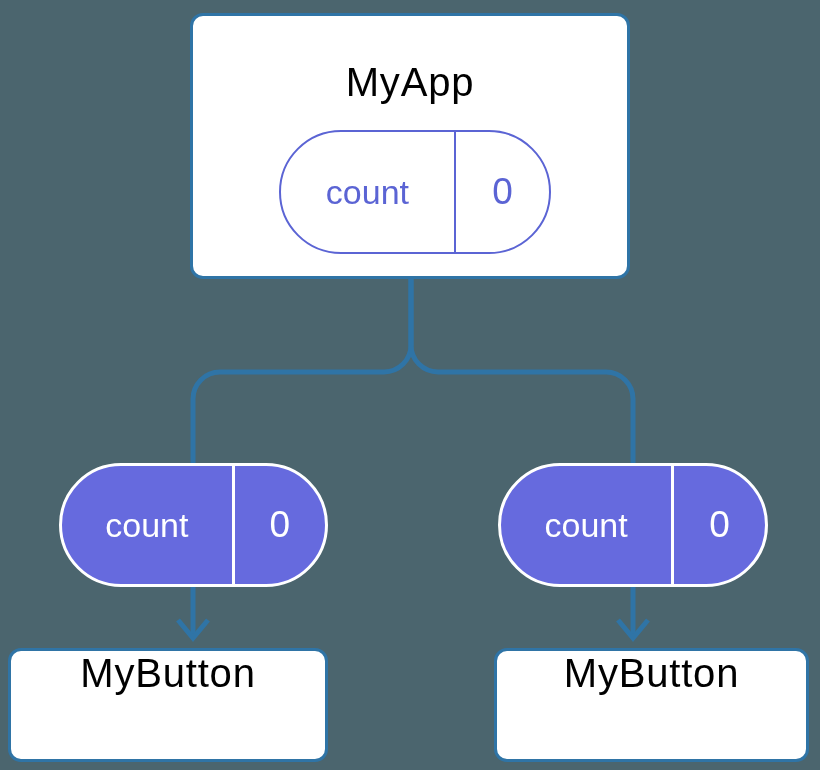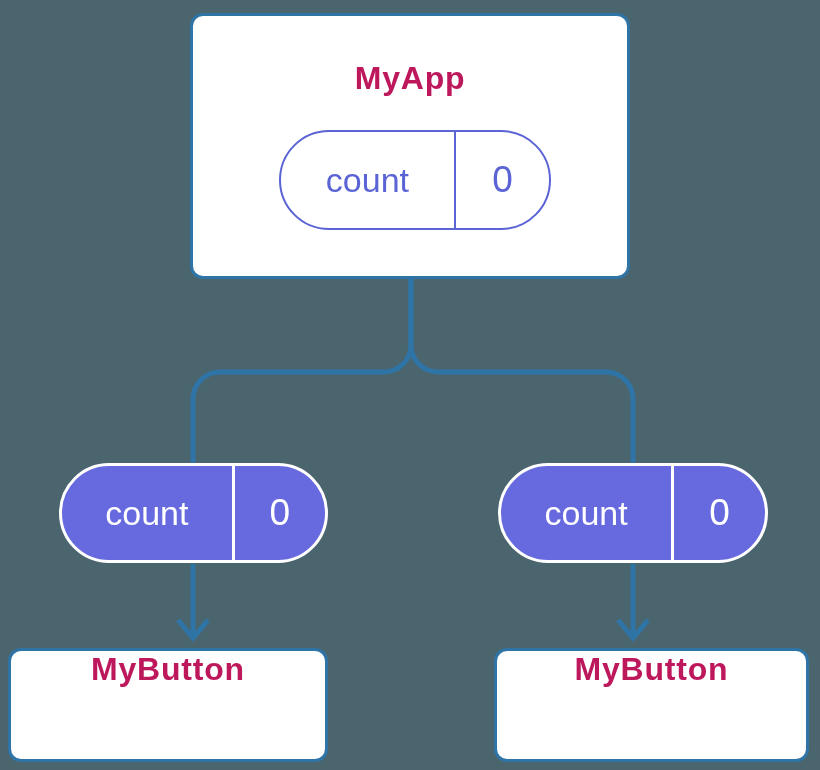--- a/index.html
+++ b/index.html
@@ -29,37 +29,37 @@
     position: absolute;
     background: #FFFFFF;
     border: 3px solid #2F74A6;
     border-radius: 13px;
     box-sizing: border-box;
     display: flex;
     justify-content: center;
     align-items: flex-start;
   }
   .node-title {
-    color: #be185d;
-    font-size: 32px;
-    font-weight: 700;
+    color: #000000;
+    font-size: 40px;
+    font-weight: 400;
     letter-spacing: 0.8px;
   }
   .node.root {
     left: 190px; top: 13px;
     width: 440px; height: 266px;
     align-items: flex-start;
   }
   .node.root .node-title { margin-top: 44px; }
   .node.child-left  { left: 8px;   top: 648px; width: 320px; height: 114px; }
   .node.child-right { left: 494px; top: 648px; width: 315px; height: 114px; }
 
   .pill {
     position: absolute;
-    height: 100px;
+    height: 124px;
     border-radius: 999px;
     box-sizing: border-box;
     display: flex;
     align-items: stretch;
     overflow: hidden;
   }
   .pill .cell {
     display: flex;
     align-items: center;
     justify-content: center;

